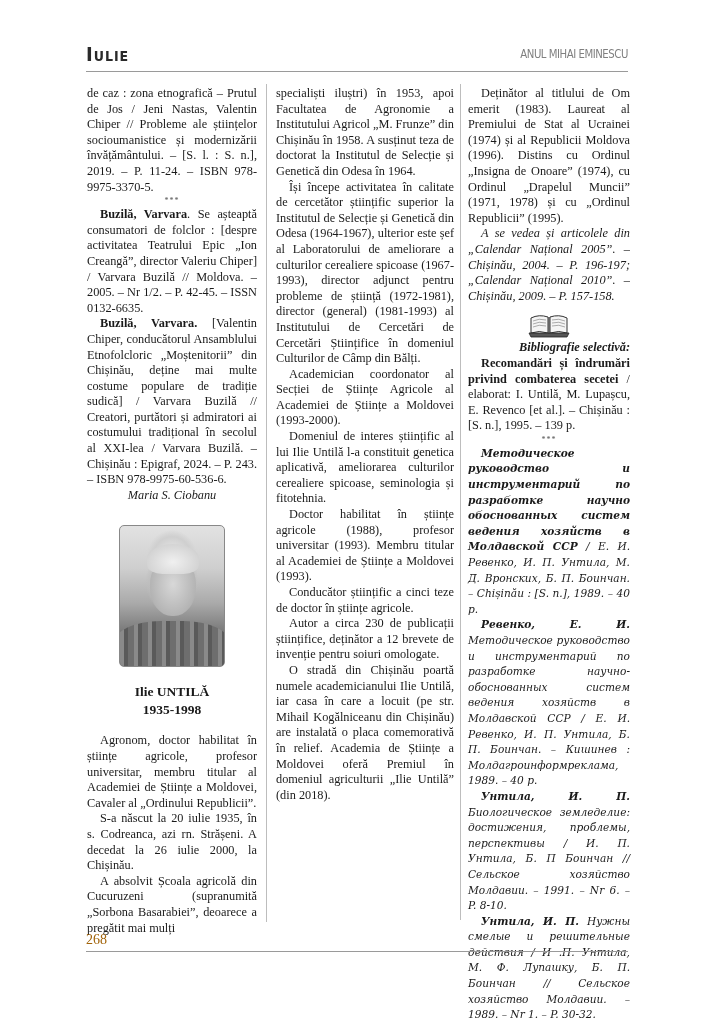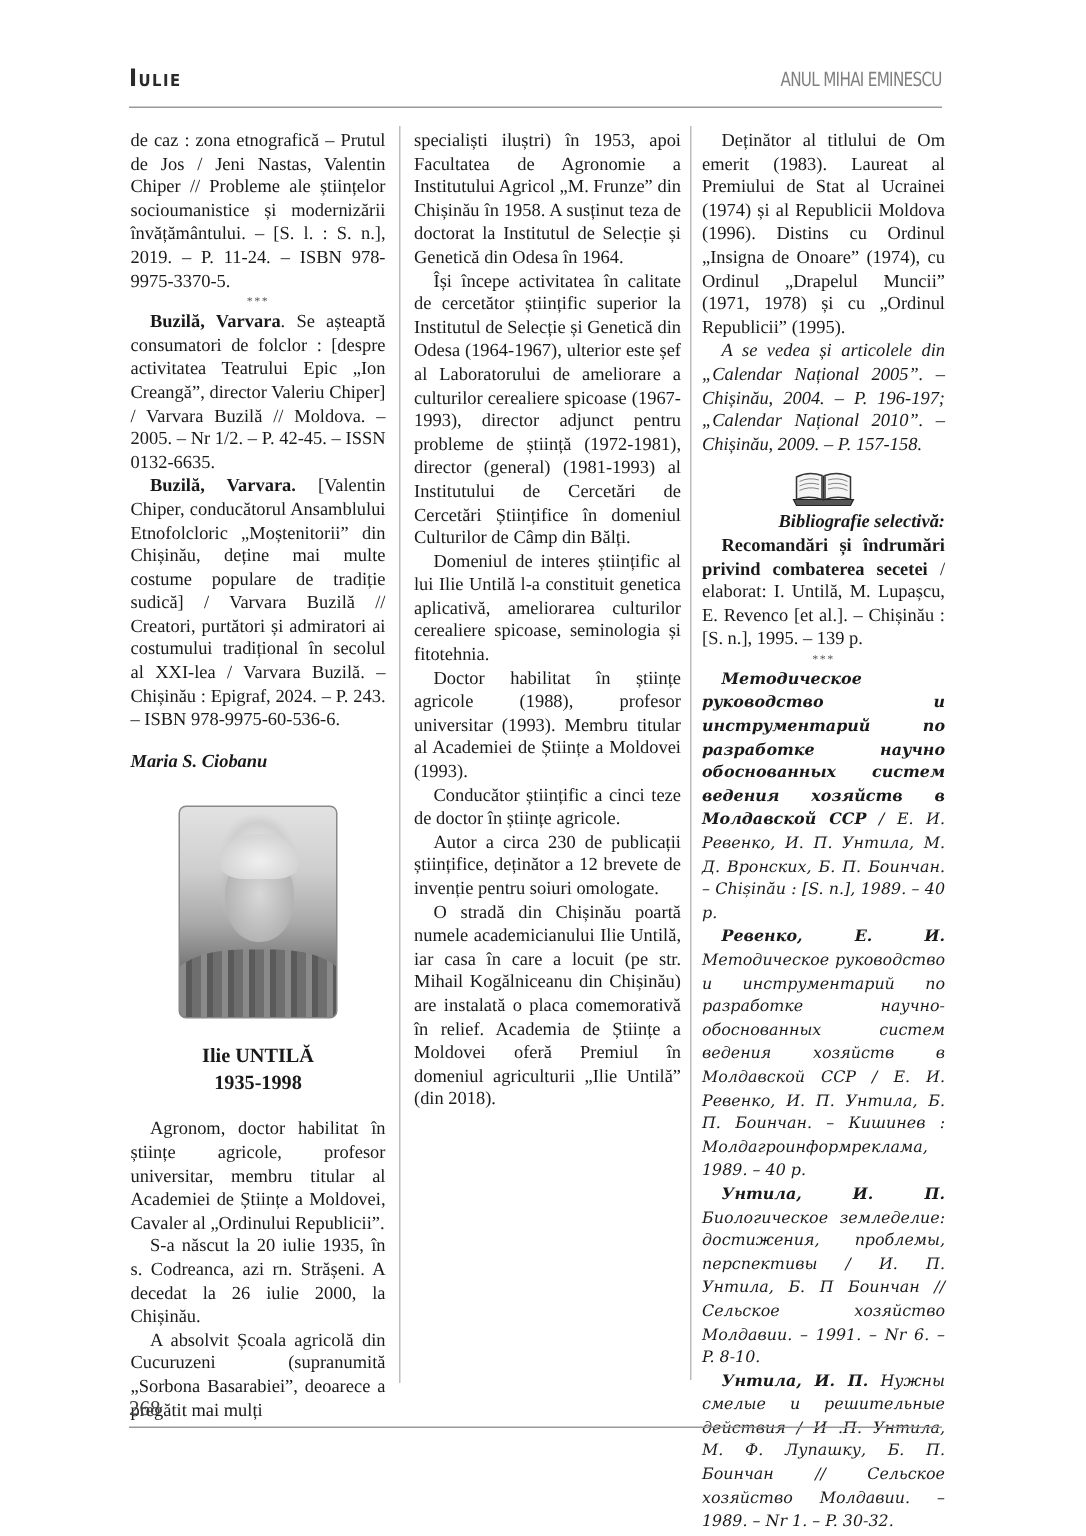--- a/index.html
+++ b/index.html
@@ -1,52 +1,52 @@
 <!DOCTYPE html>
 <html><head>
 <meta charset="utf-8">
 <style>
   html, body { margin:0; padding:0; background:#ffffff; }
   body { width:724px; height:1024px; position:relative; overflow:hidden;
          font-family:"DejaVu Serif", "Liberation Serif", serif; color:#1a1a1a; }
   .page { position:absolute; left:0; top:0; width:724px; height:1024px; }
   .hdr-left { position:absolute; left:86px; top:42px; font-family:"DejaVu Sans Condensed","DejaVu Sans", sans-serif;
-              font-weight:bold; font-size:16px; letter-spacing:1px; color:#2a2a2a; font-variant:small-caps; }
+              font-weight:bold; font-size:20px; letter-spacing:1px; color:#2a2a2a; font-variant:small-caps; }
   .hdr-right { position:absolute; right:96px; top:46px; font-family:"DejaVu Sans", sans-serif;
                font-size:13px; color:#808080; letter-spacing:-0.6px; transform:scaleX(0.78); transform-origin:right center; }
   .hdr-rule { position:absolute; left:86px; top:71px; width:542px; height:0; border-top:1px solid #9a9a9a; }
   .col { position:absolute; top:86px; font-family:"Liberation Serif", serif; font-size:12.3px;
          line-height:15.6px; text-align:justify; hyphens:manual; }
   .col1 { left:87px; width:170px; }
   .col2 { left:276px; width:178px; }
   .col3 { left:468px; width:162px; }
   .vline { position:absolute; width:0; border-left:1px solid #bdbdbd; }
   p { margin:0; }
   .ind { text-indent:13px; }
   .b { font-weight:bold; }
   .i { font-style:italic; }
   .stars { text-align:center; font-size:8px; line-height:12px; color:#555; letter-spacing:1px; }
-  .sig { text-align:left; font-style:italic; font-weight:bold;margin-top:12px; }
+  .sig { text-align:center; font-style:italic; font-weight:normal; }
   .photo { width:104px; height:140px; margin:22px auto 0 auto; border-radius:5px; border:1px solid #888;
            background:
              radial-gradient(ellipse 34% 30% at 50% 40%, #d9d9d9 0%, #bdbdbd 55%, transparent 75%),
              radial-gradient(ellipse 30% 24% at 50% 22%, #eeeeee 0%, #cfcfcf 60%, transparent 80%),
              linear-gradient(180deg, #e2e2e2 0%, #cfcfcf 30%, #aaaaaa 55%, #7a7a7a 75%, #5e5e5e 100%);
            position:relative; overflow:hidden; }
   .photo .shirt { position:absolute; left:-6px; right:-6px; bottom:-10px; height:55px; border-radius:40% 40% 0 0;
                   background:repeating-linear-gradient(90deg,#6e6e6e 0 6px,#8a8a8a 6px 10px,#5a5a5a 10px 14px); }
   .photo .face { position:absolute; left:30px; top:32px; width:46px; height:58px; border-radius:45% 45% 48% 48%;
                  background:radial-gradient(ellipse at 50% 45%, #d8d8d8 0%, #b4b4b4 70%, #9c9c9c 100%); }
   .photo .hair { position:absolute; left:27px; top:18px; width:52px; height:30px; border-radius:50% 50% 30% 30%;
                  background:radial-gradient(ellipse at 50% 60%, #f0f0f0 0%, #d4d4d4 70%, #bcbcbc 100%); }
   .name { text-align:center; font-weight:bold; font-size:13.5px; line-height:18px; margin-top:16px; }
   .book { display:block; margin:8px auto 2px auto; }
   .biblio-title { text-align:right; font-style:italic; font-weight:bold; }
   .ru { font-family:"DejaVu Serif", serif; font-size:10.6px;font-style:italic; }
-  .pagenum { position:absolute; left:86px; top:932px; font-family:"Liberation Serif", serif; font-size:14px; color:#404040; }
+  .pagenum { position:absolute; left:86px; top:932px; font-family:"Liberation Serif", serif; font-size:14px; color:#a16207; }
   .foot-rule { position:absolute; left:86px; top:951px; width:542px; border-top:1px solid #9a9a9a; }
 </style>
 </head>
 <body>
 
 <div class="page">
 
   <div class="hdr-left">Iulie</div>
   <div class="hdr-right">ANUL MIHAI EMINESCU</div>
   <div class="hdr-rule"></div>
@@ -74,20 +74,21 @@
 
     <div style="height:14px"></div>
     <p class="ind">Agronom, doctor habilitat în științe agricole, profesor universitar, membru titular al Academiei de Științe a Moldovei, Cavaler al „Ordinului Republicii”.</p>
     <p class="ind">S-a născut la 20 iulie 1935, în s. Codreanca, azi rn. Strășeni. A decedat la 26 iulie 2000, la Chișinău.</p>
     <p class="ind">A absolvit Școala agricolă din Cucuruzeni (supranumită „Sorbona Basarabiei”, deoarece a pregătit mai mulți</p>
   </div>
 
   <div class="col col2">
     <p>specialiști iluștri) în 1953, apoi Facultatea de Agronomie a Institutului Agricol „M. Frunze” din Chișinău în 1958. A susținut teza de doctorat la Institutul de Selecție și Genetică din Odesa în 1964.</p>
     <p class="ind">Își începe activitatea în calitate de cercetător științific superior la Institutul de Selecție și Genetică din Odesa (1964-1967), ulterior este șef al Laboratorului de ameliorare a culturilor cerealiere spicoase (1967-1993), director adjunct pentru probleme de știință (1972-1981), director (general) (1981-1993) al Institutului de Cercetări de Cercetări Științifice în domeniul Culturilor de Câmp din Bălți.</p>
+    <p class="ind">Academician coordonator al Secției de Științe Agricole al Academiei de Științe a Moldovei (1993-2000).</p>
     <p class="ind">Domeniul de interes științific al lui Ilie Untilă l-a constituit genetica aplicativă, ameliorarea culturilor cerealiere spicoase, seminologia și fitotehnia.</p>
     <p class="ind">Doctor habilitat în științe agricole (1988), profesor universitar (1993). Membru titular al Academiei de Științe a Moldovei (1993).</p>
     <p class="ind">Conducător științific a cinci teze de doctor în științe agricole.</p>
     <p class="ind">Autor a circa 230 de publicații științifice, deținător a 12 brevete de invenție pentru soiuri omologate.</p>
     <p class="ind">O stradă din Chișinău poartă numele academicianului Ilie Untilă, iar casa în care a locuit (pe str. Mihail Kogălniceanu din Chișinău) are instalată o placa comemorativă în relief. Academia de Științe a Moldovei oferă Premiul în domeniul agriculturii „Ilie Untilă” (din 2018).</p>
   </div>
 
   <div class="col col3">
     <p class="ind">Deținător al titlului de Om emerit (1983). Laureat al Premiului de Stat al Ucrainei (1974) și al Republicii Moldova (1996). Distins cu Ordinul „Insigna de Onoare” (1974), cu Ordinul „Drapelul Muncii” (1971, 1978) și cu „Ordinul Republicii” (1995).</p>
     <p class="ind i">A se vedea și articolele din „Calendar Național 2005”. – Chișinău, 2004. – P. 196-197; „Calendar Național 2010”. – Chișinău, 2009. – P. 157-158.</p>

